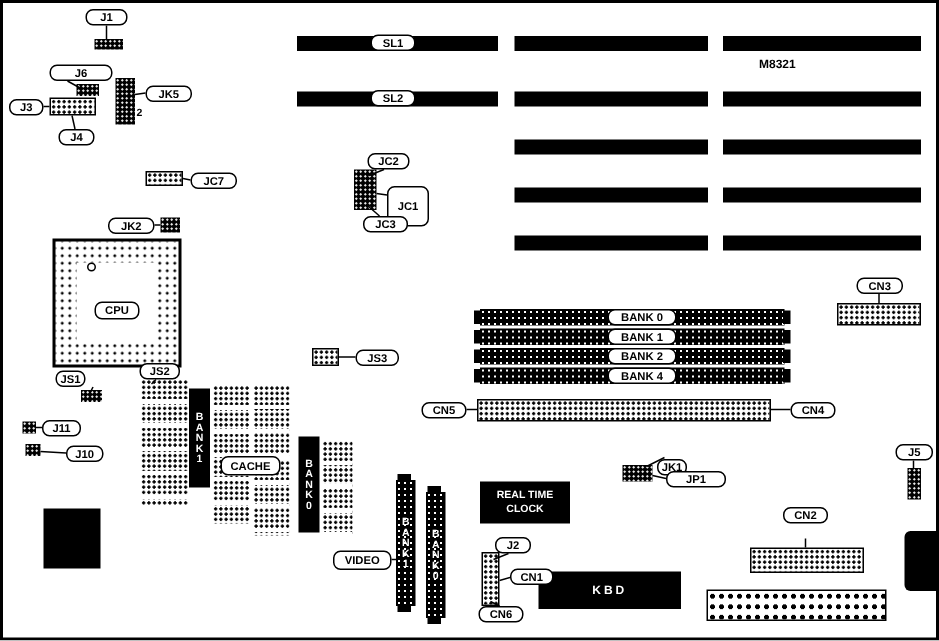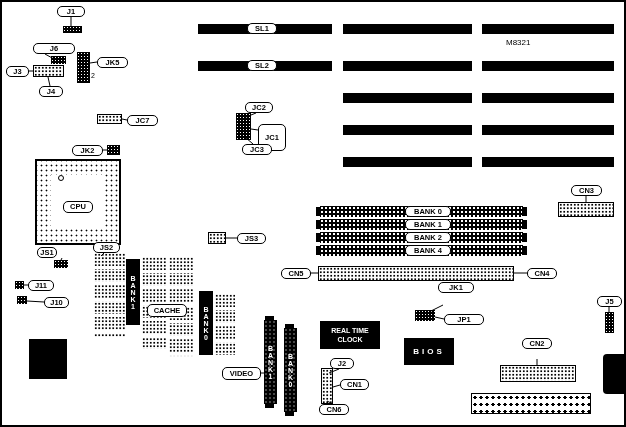--- a/index.html
+++ b/index.html
@@ -8,21 +8,21 @@
     background:#fff; border:2px solid #000;
     font-family:"Liberation Sans", sans-serif; overflow:hidden;
   }
   .leaders { position:absolute; left:0; top:0; z-index:2; pointer-events:none; }
   .lbl {
     position:absolute; z-index:3; box-sizing:border-box;
     background:#fff; border:1px solid #000; border-radius:5px;
     font-size:7.5px; font-weight:bold; color:#000; line-height:1;
     display:flex; align-items:center; justify-content:center; white-space:nowrap;
   }
-  .txt { position:absolute; z-index:3; font-size:8px; color:#000; line-height:1; }
+  .txt { position:absolute; z-index:3; font-size:8px; color:#000; line-height:1;font-weight:bold; }
   .slot { position:absolute; background:#000; z-index:1; }
   .simm {
     position:absolute; z-index:1; background-color:#000;
     background-image:radial-gradient(circle,#fff .8px,transparent .95px);
     background-size:4px 4px;
   }
   .simm::before, .simm::after { content:""; position:absolute; top:1px; width:5px; height:9px; background:#000; }
   .simm::before { left:-4px; } .simm::after { right:-4px; }
   .hdr {
     position:absolute; z-index:1; box-sizing:border-box;
@@ -182,29 +182,29 @@
   <div class="lbl" style="left:403px;top:243px;width:46px;height:11px">BANK 4</div>
 
   <div class="hdr" style="left:556px;top:200px;width:56px;height:15px"></div>
   <div class="lbl" style="left:569px;top:183px;width:31px;height:11px">CN3</div>
 
   <div class="hdr" style="left:316px;top:264px;width:196px;height:15px"></div>
   <div class="lbl" style="left:279px;top:266px;width:30px;height:11px">CN5</div>
   <div class="lbl" style="left:525px;top:266px;width:30px;height:11px">CN4</div>
 
   <div class="jmp" style="left:413px;top:308px;width:20px;height:11px"></div>
-  <div class="lbl" style="left:436px;top:280px;width:36px;height:11px">JK1</div>
+  <div class="lbl" style="left:436px;top:304px;width:20px;height:11px">JK1</div>
   <div class="lbl" style="left:442px;top:312px;width:40px;height:11px">JP1</div>
 
   <div class="blk" style="left:318px;top:319px;width:60px;height:28px;font-size:7px">
     <div>REAL TIME</div>
     <div style="margin-top:2px">CLOCK</div>
   </div>
-  <div class="blk" style="left:402px;top:336px;width:50px;height:27px;font-size:8px;letter-spacing:3px">
-    <div>BIOS</div>
+  <div class="blk" style="left:357px;top:379px;width:95px;height:25px;font-size:8px;letter-spacing:2px">
+    <div>KBD</div>
   </div>
 
   <div class="hdr" style="left:319px;top:366px;width:12px;height:36px"></div>
   <div class="lbl" style="left:328px;top:356px;width:24px;height:11px">J2</div>
   <div class="lbl" style="left:338px;top:377px;width:29px;height:11px">CN1</div>
   <div class="lbl" style="left:317px;top:402px;width:30px;height:11px">CN6</div>
 
   <div class="vsimm" style="left:262px;top:318px;width:13px;height:84px">BANK1</div>
   <div class="vsimm" style="left:282px;top:326px;width:13px;height:84px">BANK0</div>
   <div class="lbl" style="left:220px;top:365px;width:39px;height:13px">VIDEO</div>

